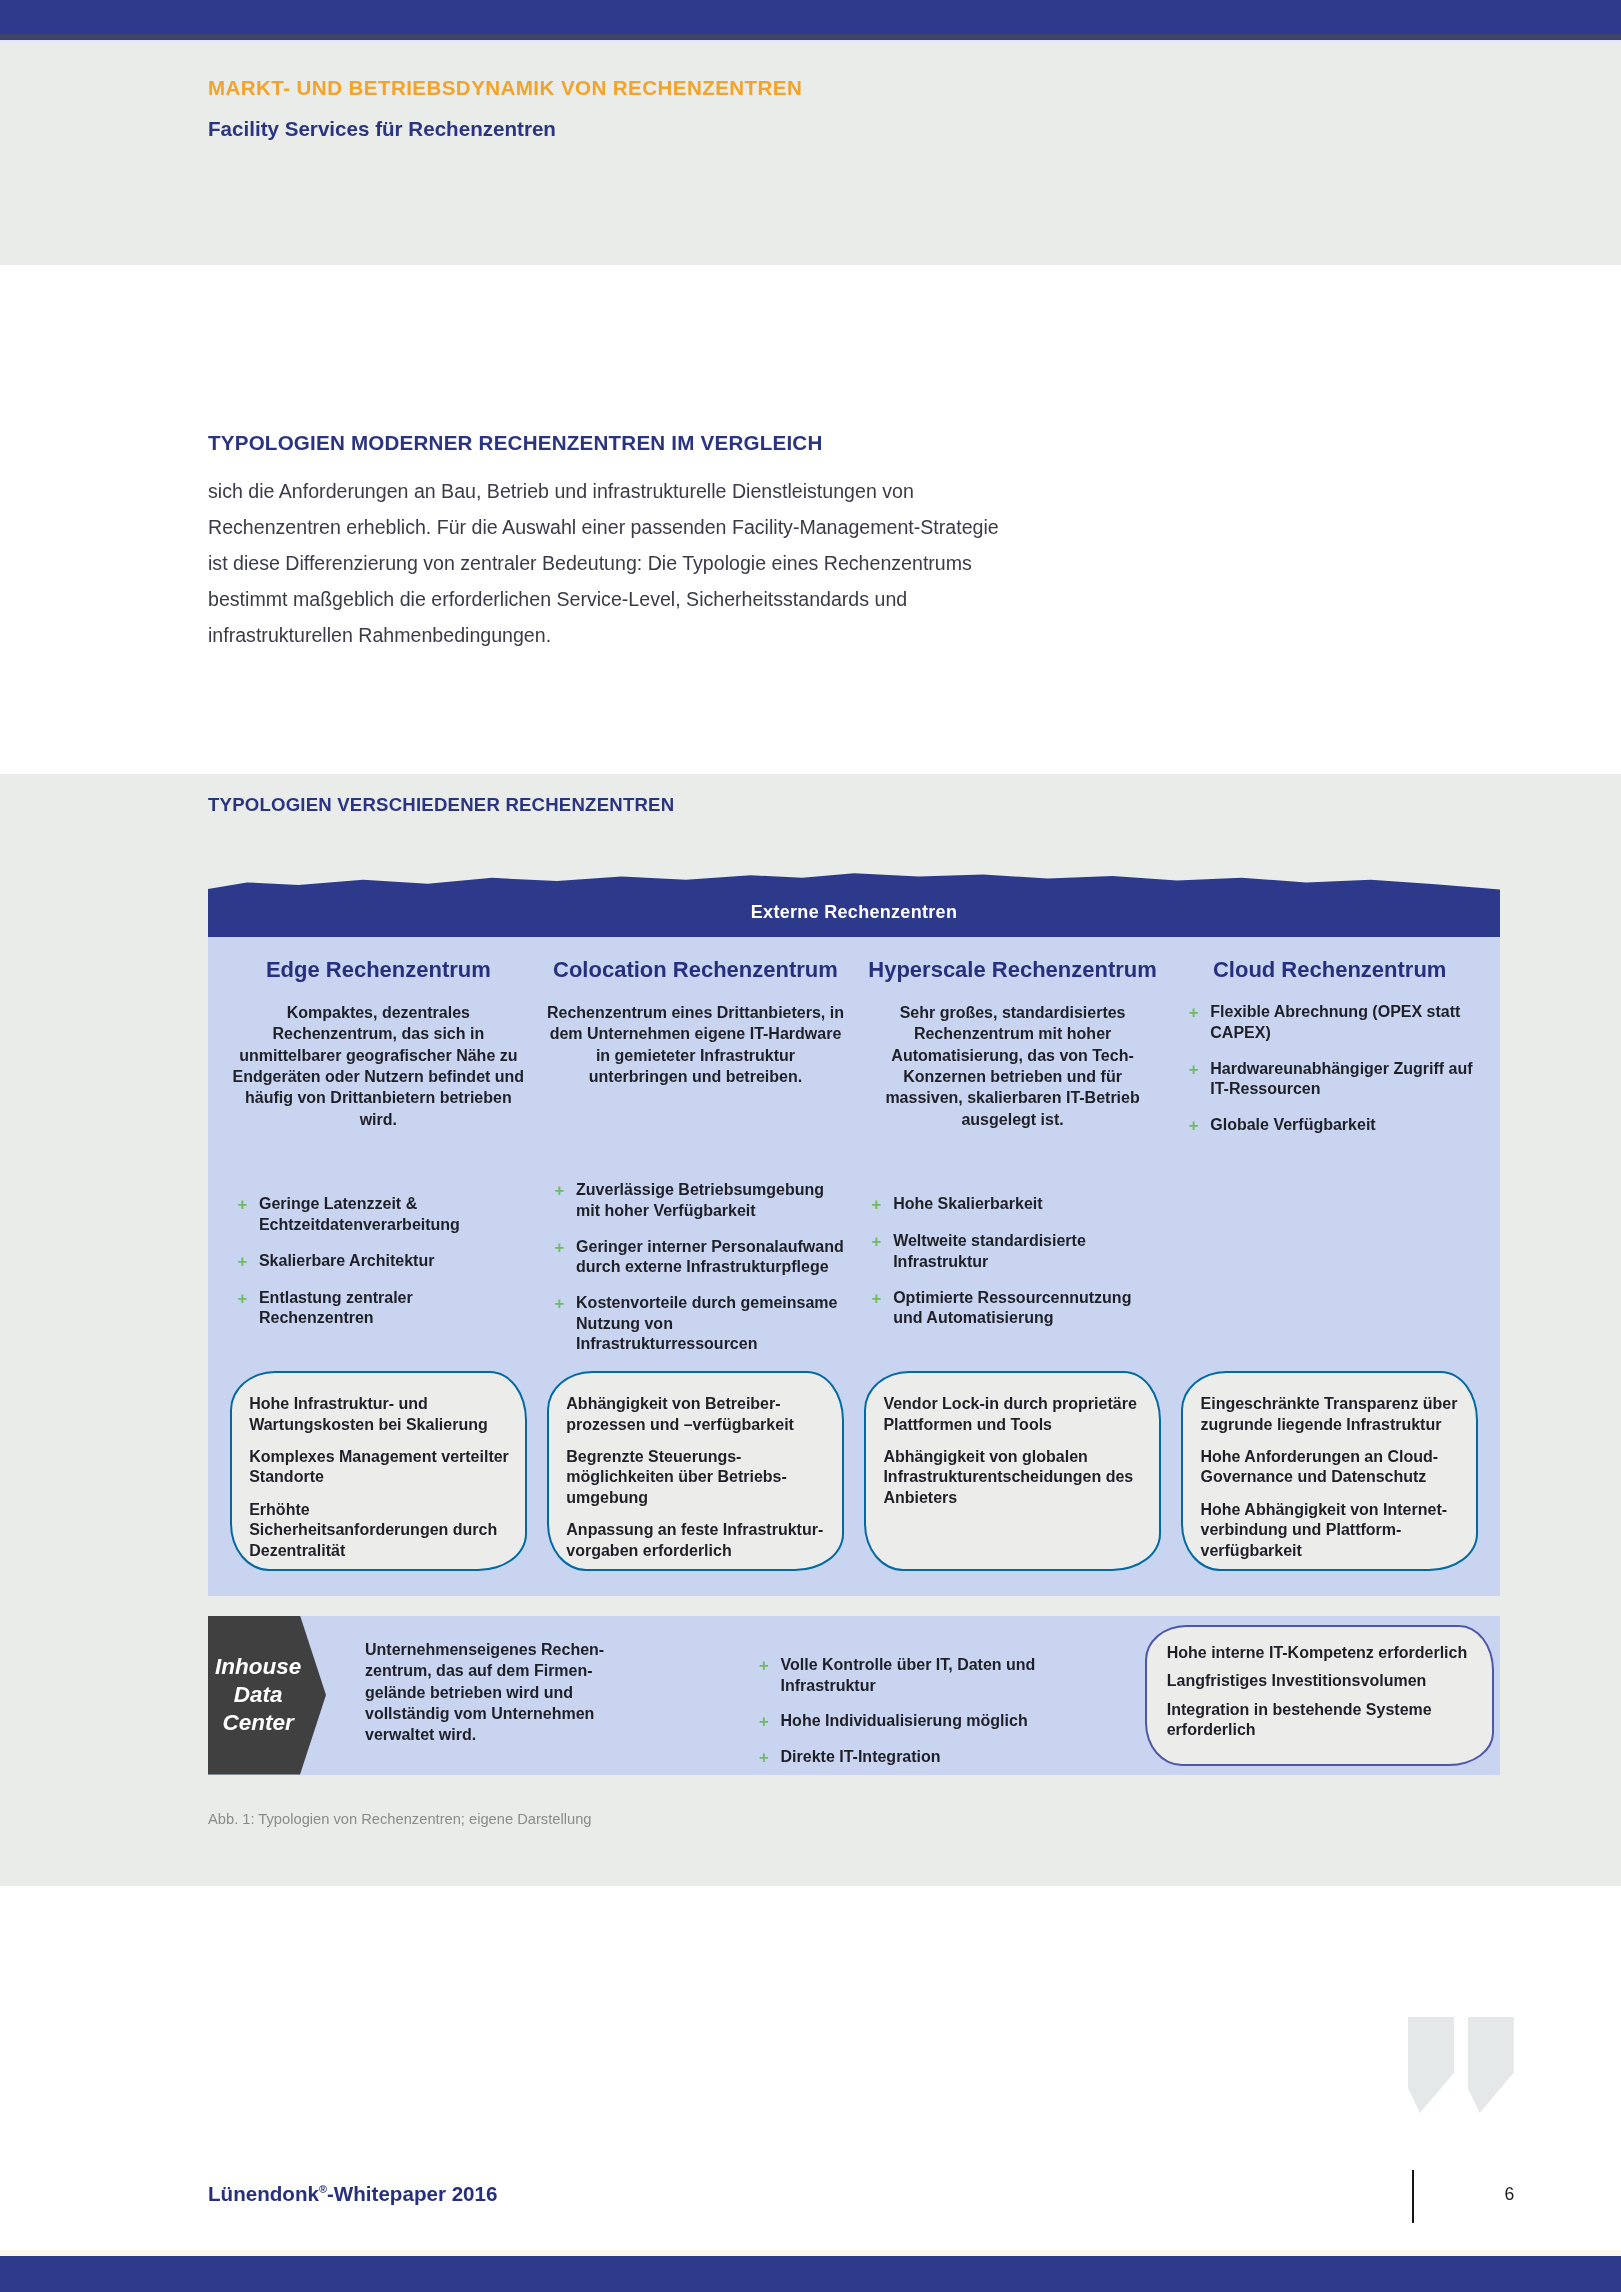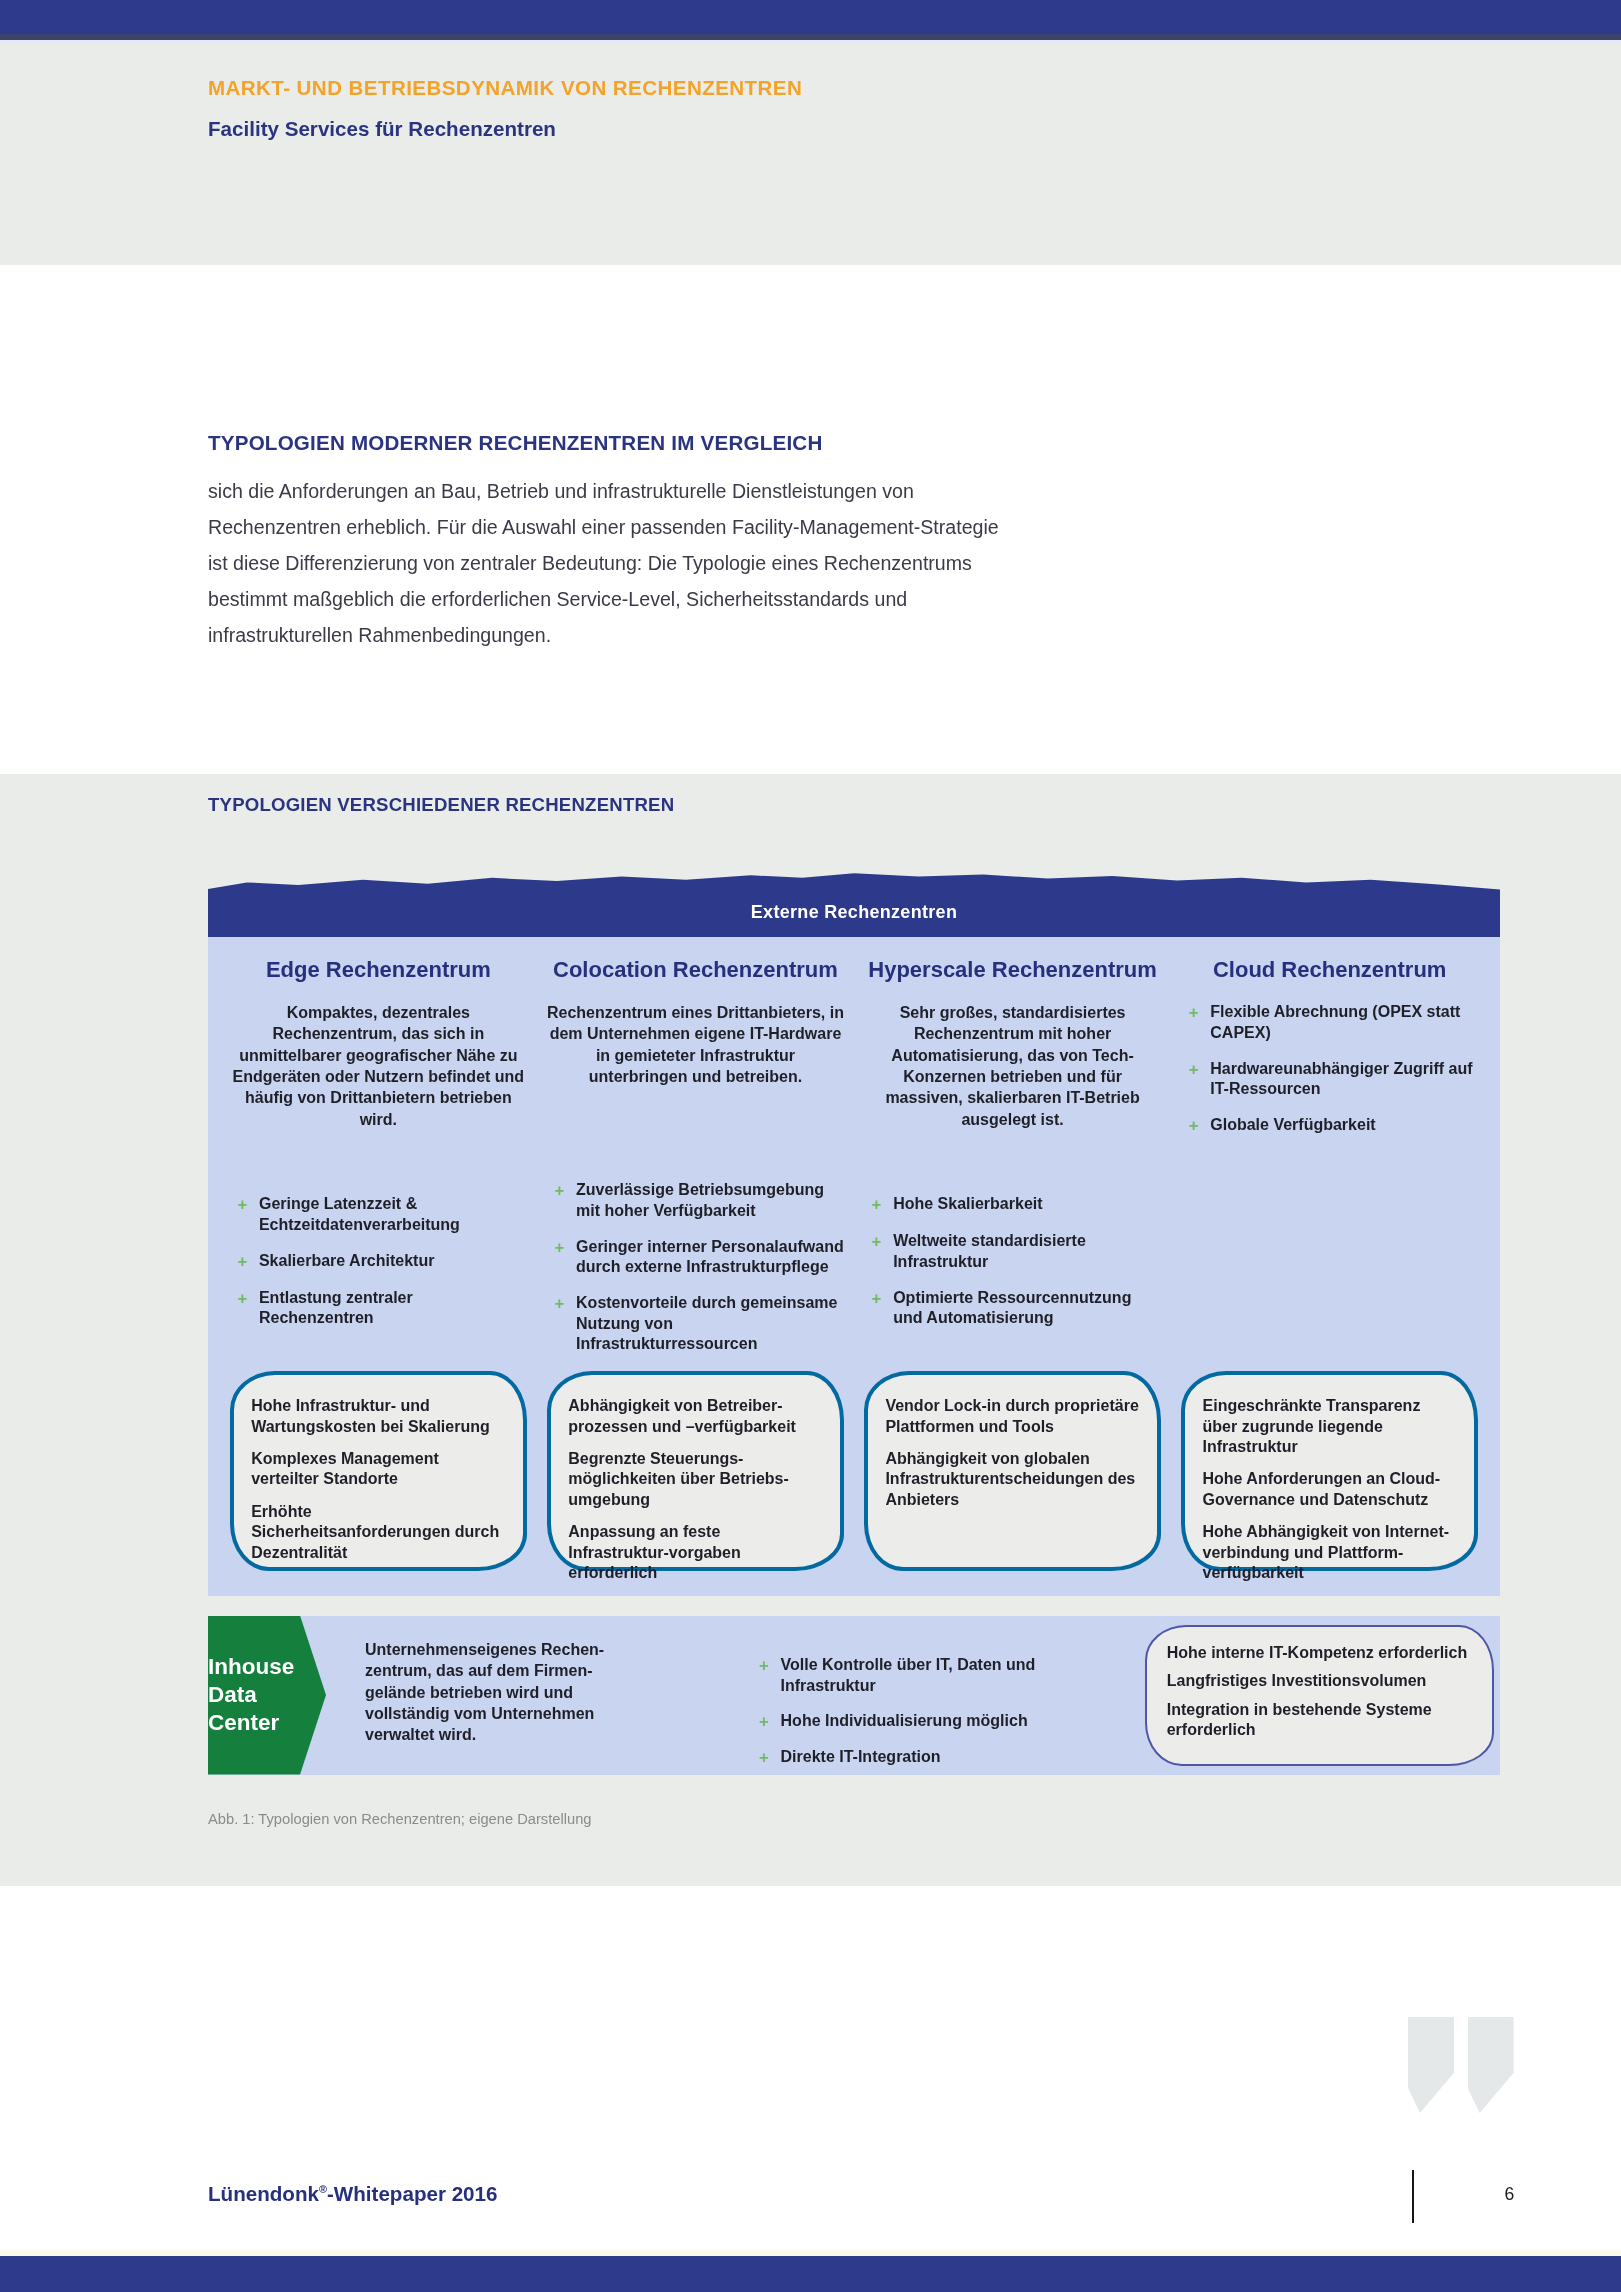--- a/index.html
+++ b/index.html
@@ -40,31 +40,32 @@
   .col-title{text-align:center;font-size:22px;font-weight:bold;color:#27307c;
              margin:3.9px 0 19.6px 0;}
   .col-desc{height:192px;text-align:center;font-size:16px;font-weight:bold;
             color:#1f1f28;line-height:1.33;}
   .pros{list-style:none;margin:0;padding:0 0 0 7.8px;}
   .pros li{display:flex;gap:11.8px;margin-bottom:15.7px;font-size:16px;font-weight:bold;
            color:#1f1f28;line-height:1.28;}
   .plus{color:#6fbc5f;font-weight:bold;font-size:16.7px;flex:0 0 auto;}
   .cons{
     box-sizing:border-box;margin-top:auto;height:200px;background:#ececeb;
-    border:4px solid #0369a1;padding:21.6px 15.7px 9.8px 17.6px;
+    border:2px solid #0369a1;padding:21.6px 15.7px 9.8px 17.6px;
     border-radius:45px 37px 49px 39px / 39px 49px 37px 47px;
   }
   .cons p{margin:0 0 11.8px 0;font-size:16px;font-weight:bold;color:#1f1f28;line-height:1.28;}
   
   .inhouse-row{box-sizing:border-box;margin-top:19.6px;height:159px;background:#c8d4f0;
                display:flex;align-items:stretch;}
   .inhouse-arrow{
-    flex:0 0 118px;background:#15803d;display:flex;flex-direction:column;
-    align-items:flex-start;justify-content:center;
+    flex:0 0 118px;background:#404040;display:flex;flex-direction:column;
+    align-items:center;justify-content:center;
     clip-path:polygon(0 0,78% 0,100% 50%,78% 100%,0 100%);
+    font-style:italic;
   }
   .inhouse-arrow span{color:#ffffff;font-size:22.5px;font-weight:bold;line-height:1.25;
                       margin-right:17.6px;}
   .inhouse-desc{flex:0 0 286px;margin-left:39px;padding-top:23.5px;font-size:16px;
                 font-weight:bold;color:#1f1f28;line-height:1.33;}
   .inhouse-pros{flex:0 0 323px;margin-left:108px;padding:23.5px 0 0 0;list-style:none;}
   .inhouse-pros li{display:flex;gap:11.8px;margin-bottom:14.7px;font-size:16px;font-weight:bold;
                    color:#1f1f28;line-height:1.28;}
   .inhouse-cons{
     box-sizing:border-box;flex:0 0 349px;margin-left:auto;margin-right:5.9px;margin-top:9.8px;

